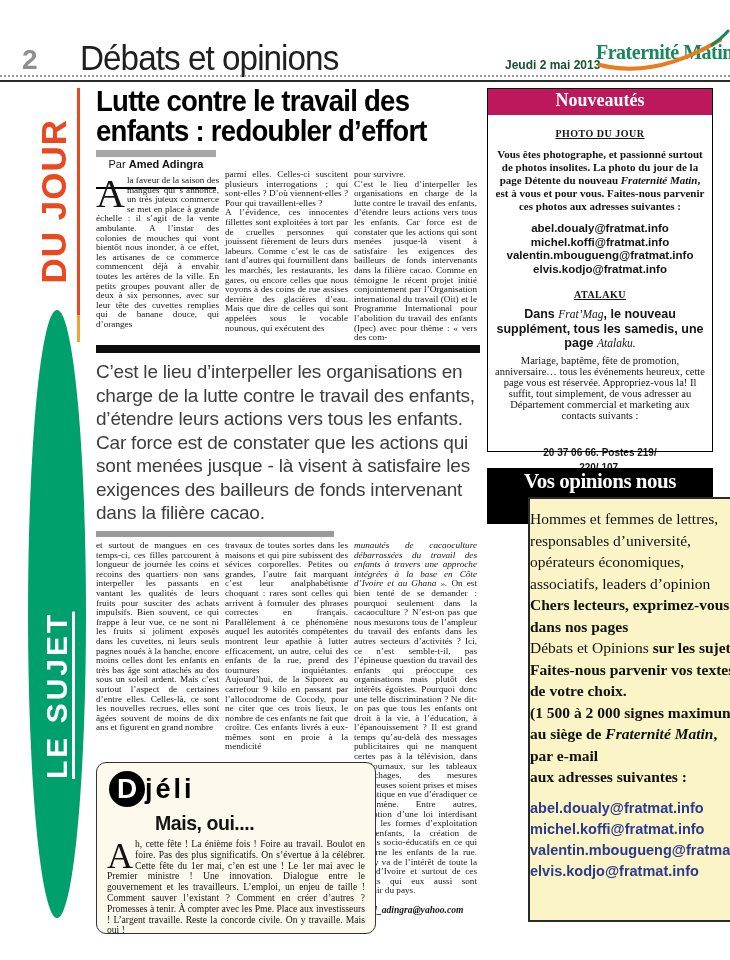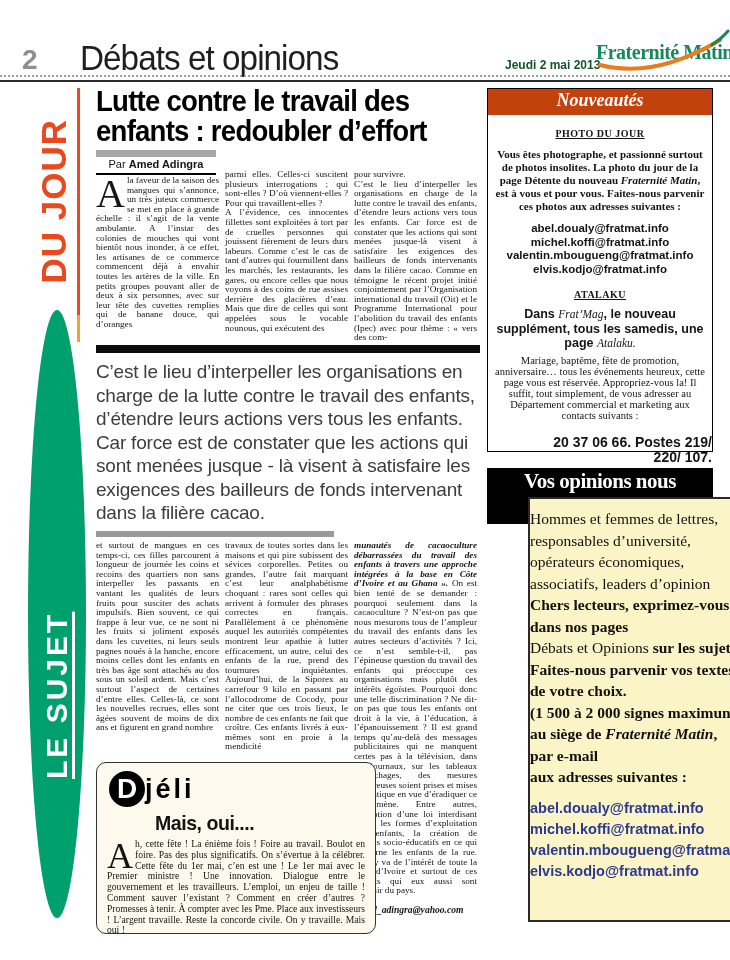--- a/index.html
+++ b/index.html
@@ -35,28 +35,28 @@
               letter-spacing:3px;color:#fff;text-decoration:underline;text-decoration-thickness:3px;}
 
   
   .article-title{position:absolute;left:96px;top:86px;width:420px;
               font-family:"Liberation Sans",sans-serif;font-weight:bold;font-size:29px;
               line-height:30px;letter-spacing:-.8px;color:#000;
               transform:scaleX(.95);transform-origin:left top;white-space:nowrap;}
   .byline-bar{position:absolute;left:96px;top:150px;width:120px;height:7px;background:#a8a8a8;}
   .byline{position:absolute;left:96px;top:158px;width:120px;text-align:center;
               font-family:"Liberation Sans",sans-serif;font-size:11px;
-              border-bottom:2px solid #000;padding-bottom:3px;}
+              border-bottom:2px solid #000;padding-bottom:17px;}
   .col{position:absolute;width:123px;font-size:9.2px;line-height:9.6px;
               text-align:justify;color:#161616;}
   .col p{margin:0;}
   .dropcap{float:left;font-size:40px;line-height:32px;padding:2px 2px 0 0;font-family:"Liberation Serif",serif;}
   .c1t{left:96px;top:176px;}  .c2t{left:225px;top:170px;}  .c3t{left:354px;top:170px;}
   .c1b{left:96px;top:541px;}  .c2b{left:225px;top:541px;}  .c3b{left:354px;top:541px;}
-  .ital{font-style:italic;font-weight:bold;}
+  .ital{font-style:italic;font-weight:normal;}
   .sig{margin-top:9px;font-weight:bold;font-style:italic;font-size:9.6px;}
 
   
   .quote-box{position:absolute;left:96px;top:345px;width:384px;}
   .quote-topbar{height:8px;background:#0d0d0d;margin-bottom:7px;}
   .quote-text{font-family:"Liberation Sans",sans-serif;font-size:19px;line-height:23.5px;
               color:#3d3d3d;letter-spacing:-.2px;}
   .quote-bottombar{position:absolute;left:96px;top:531px;width:238px;height:6px;background:#9a9a9a;}
 
   
@@ -70,33 +70,33 @@
   .djeli-title{position:absolute;left:58px;top:48px;font-family:"Liberation Sans",sans-serif;
               font-weight:bold;font-size:21px;letter-spacing:-.5px;transform:scaleX(.93);
               transform-origin:left top;}
   .djeli-body{position:absolute;left:10px;right:10px;top:76px;font-size:9.6px;line-height:10.8px;
               text-align:justify;}
   .djeli-body .dropcap{font-size:36px;line-height:30px;}
 
   
   .nbox{position:absolute;left:487px;top:88px;width:226px;height:364px;border:1.5px solid #000;
               background:#fff;text-align:center;box-sizing:border-box;}
-  .box-header{background:#c2410c;color:#fff;text-align:center;font-family:"Liberation Serif",serif;
-              font-weight:bold;font-size:18px;padding:1px 0 4px;font-style:italic;}
+  .box-header{background:#be185d;color:#fff;text-align:center;font-family:"Liberation Serif",serif;
+              font-weight:bold;font-size:18px;padding:1px 0 4px;}
   .nheading{font-family:Liberation Serif, serif;font-weight:bold;font-size:10px;
               text-decoration:underline;letter-spacing:.5px;margin-top:13px;}
   .nphoto-text{font-weight:bold;font-size:11px;line-height:13px;padding:9px 7px 0;}
   .nemails{font-family:"Liberation Sans",sans-serif;font-weight:bold;font-size:11.5px;
               line-height:13.5px;margin-top:9px;}
   .atalaku-lead{font-family:"Liberation Sans",sans-serif;font-weight:bold;font-size:12.5px;
               line-height:14.5px;margin-top:7px;padding:0 4px;}
   .ser-it{font-family:"Liberation Serif",serif;font-style:italic;font-weight:normal;font-size:11.5px;}
   .atalaku-body{font-size:10.5px;line-height:11px;margin-top:4px;padding:0 7px;}
-  .atalaku-phone{font-family:"Liberation Sans",sans-serif;font-weight:bold;font-size:14px;
-              line-height:15px;margin-top:14px;text-align:right;}
+  .atalaku-phone{font-family:"Liberation Sans",sans-serif;font-weight:bold;font-size:10px;
+              line-height:15px;margin-top:24px;}
 
   .obox-header{position:absolute;left:487px;top:468px;width:226px;box-sizing:border-box;
               background:#000;color:#fff;text-align:center;font-family:"Liberation Serif",serif;
               font-weight:bold;font-size:21px;letter-spacing:-.5px;padding:1px 0 5px;}
   .obox{position:absolute;left:487px;top:497px;width:226px;height:425px;box-sizing:border-box;
               background:#faf4c6;border:2px solid #2a2a2a;text-align:left;
               font-size:15.5px;line-height:21.5px;color:#111;padding-top:9px;margin-left:41px;}
   .obold{font-weight:bold;}
   .oemails{margin-top:10px;font-family:"Liberation Sans",sans-serif;font-weight:bold;
               font-size:14.5px;line-height:21px;color:#2c3a90;}

